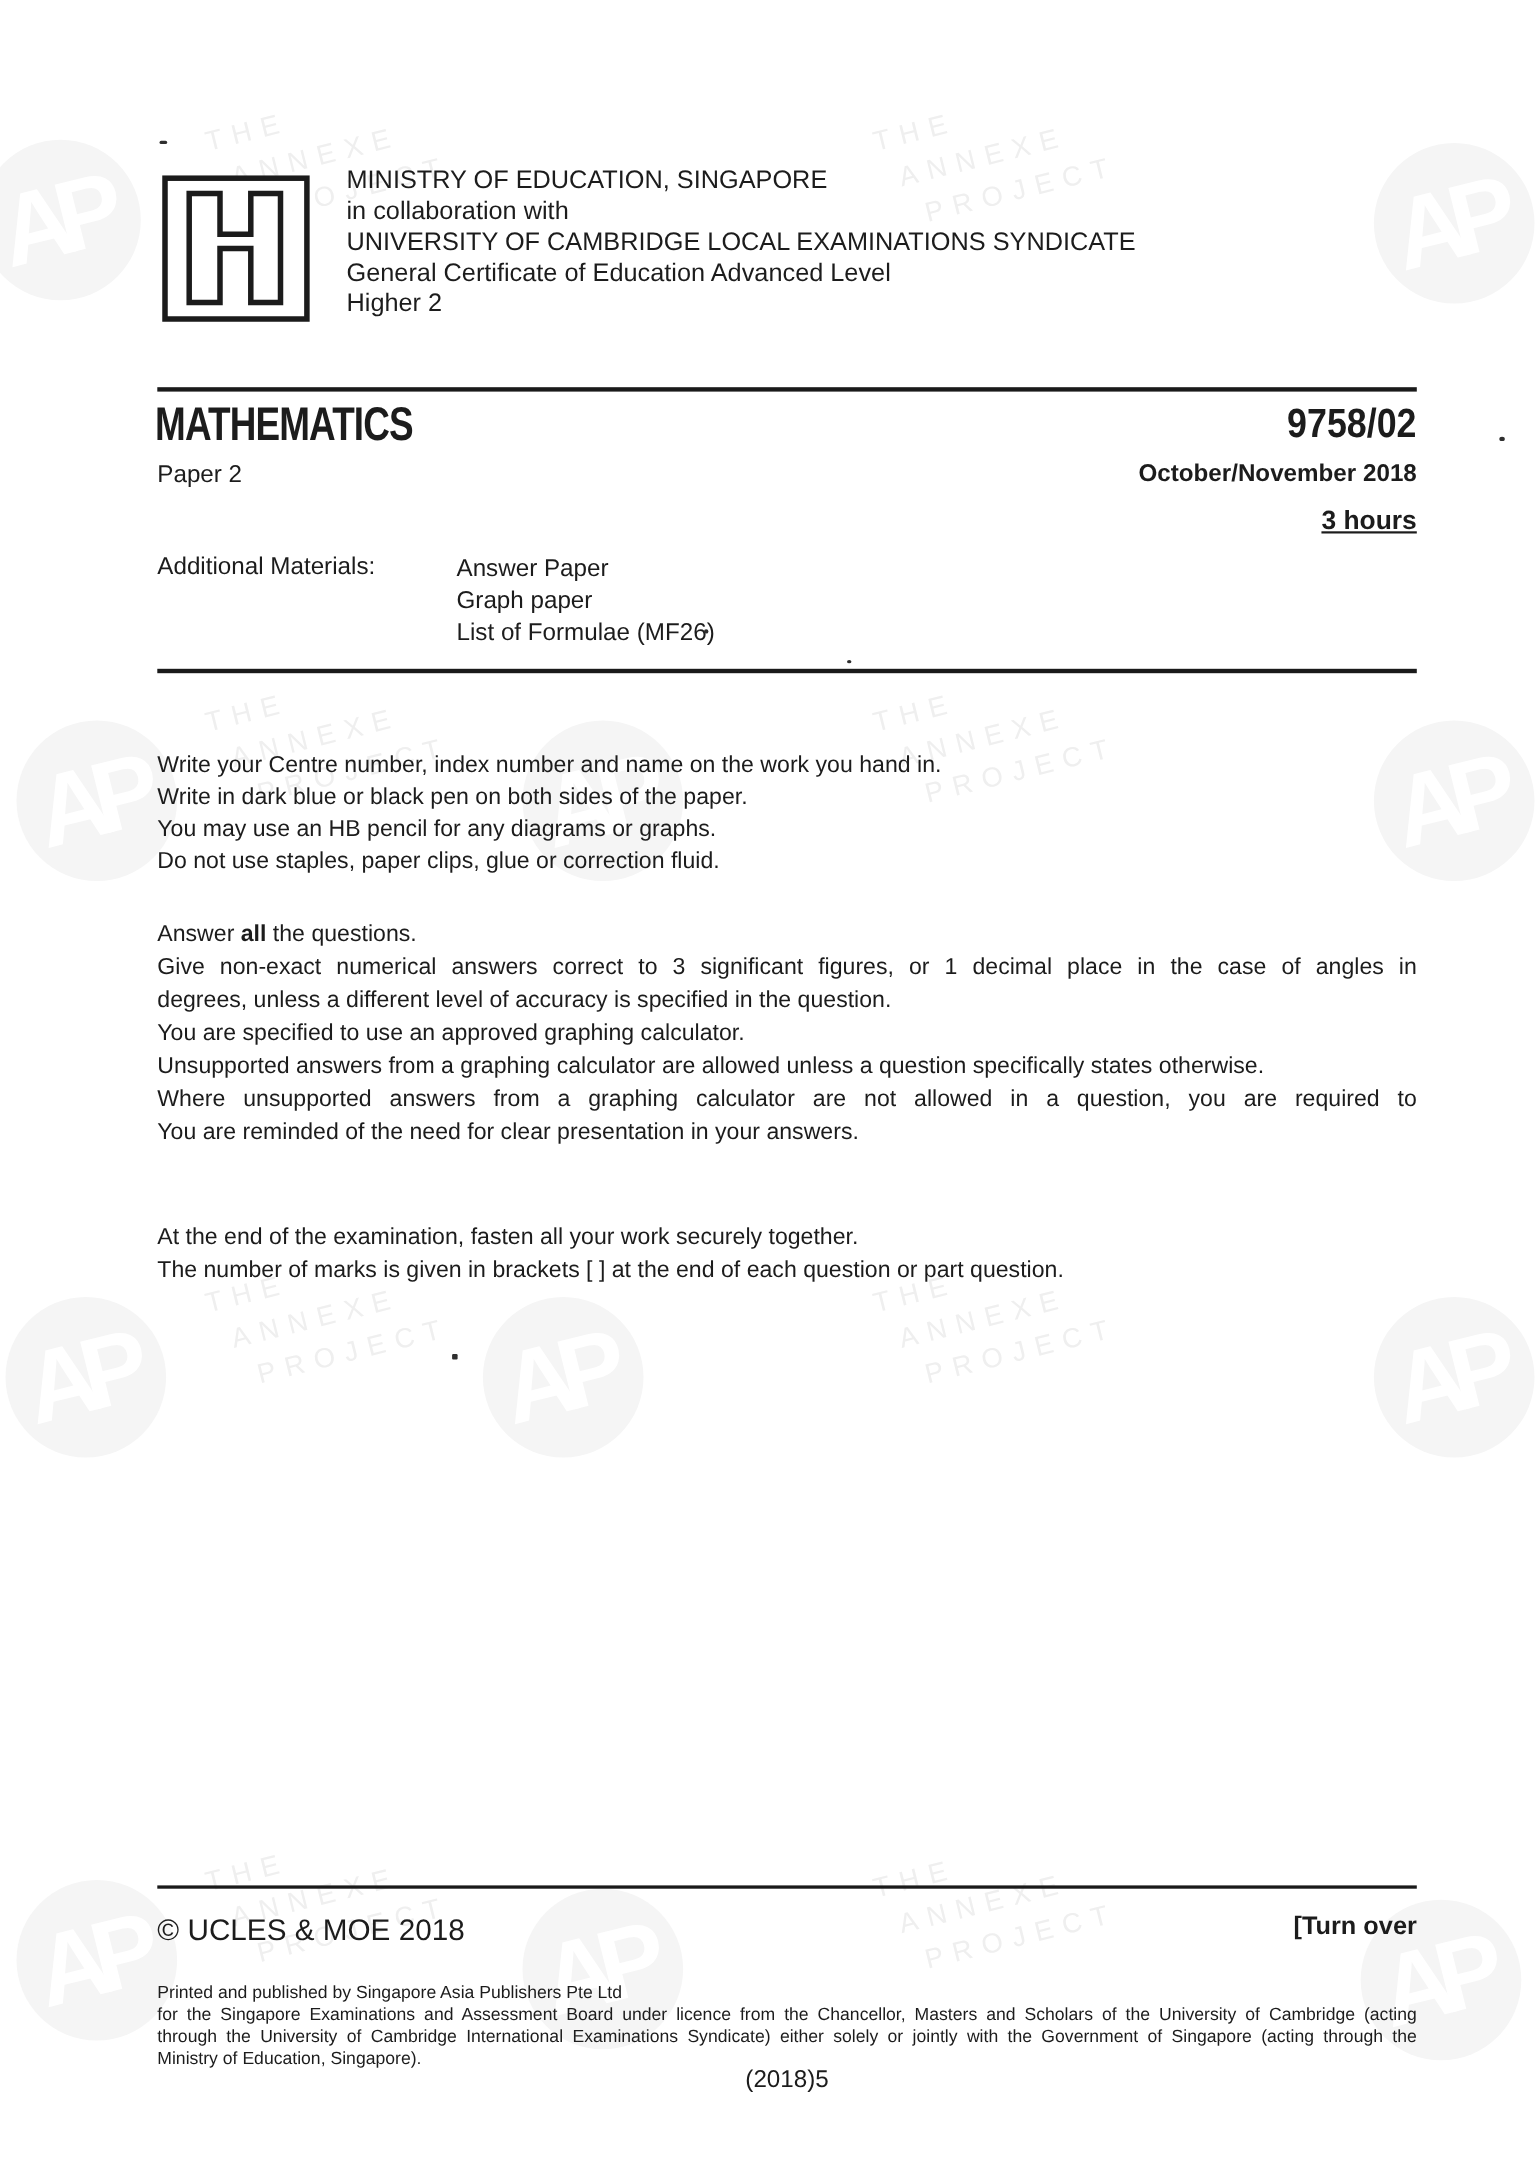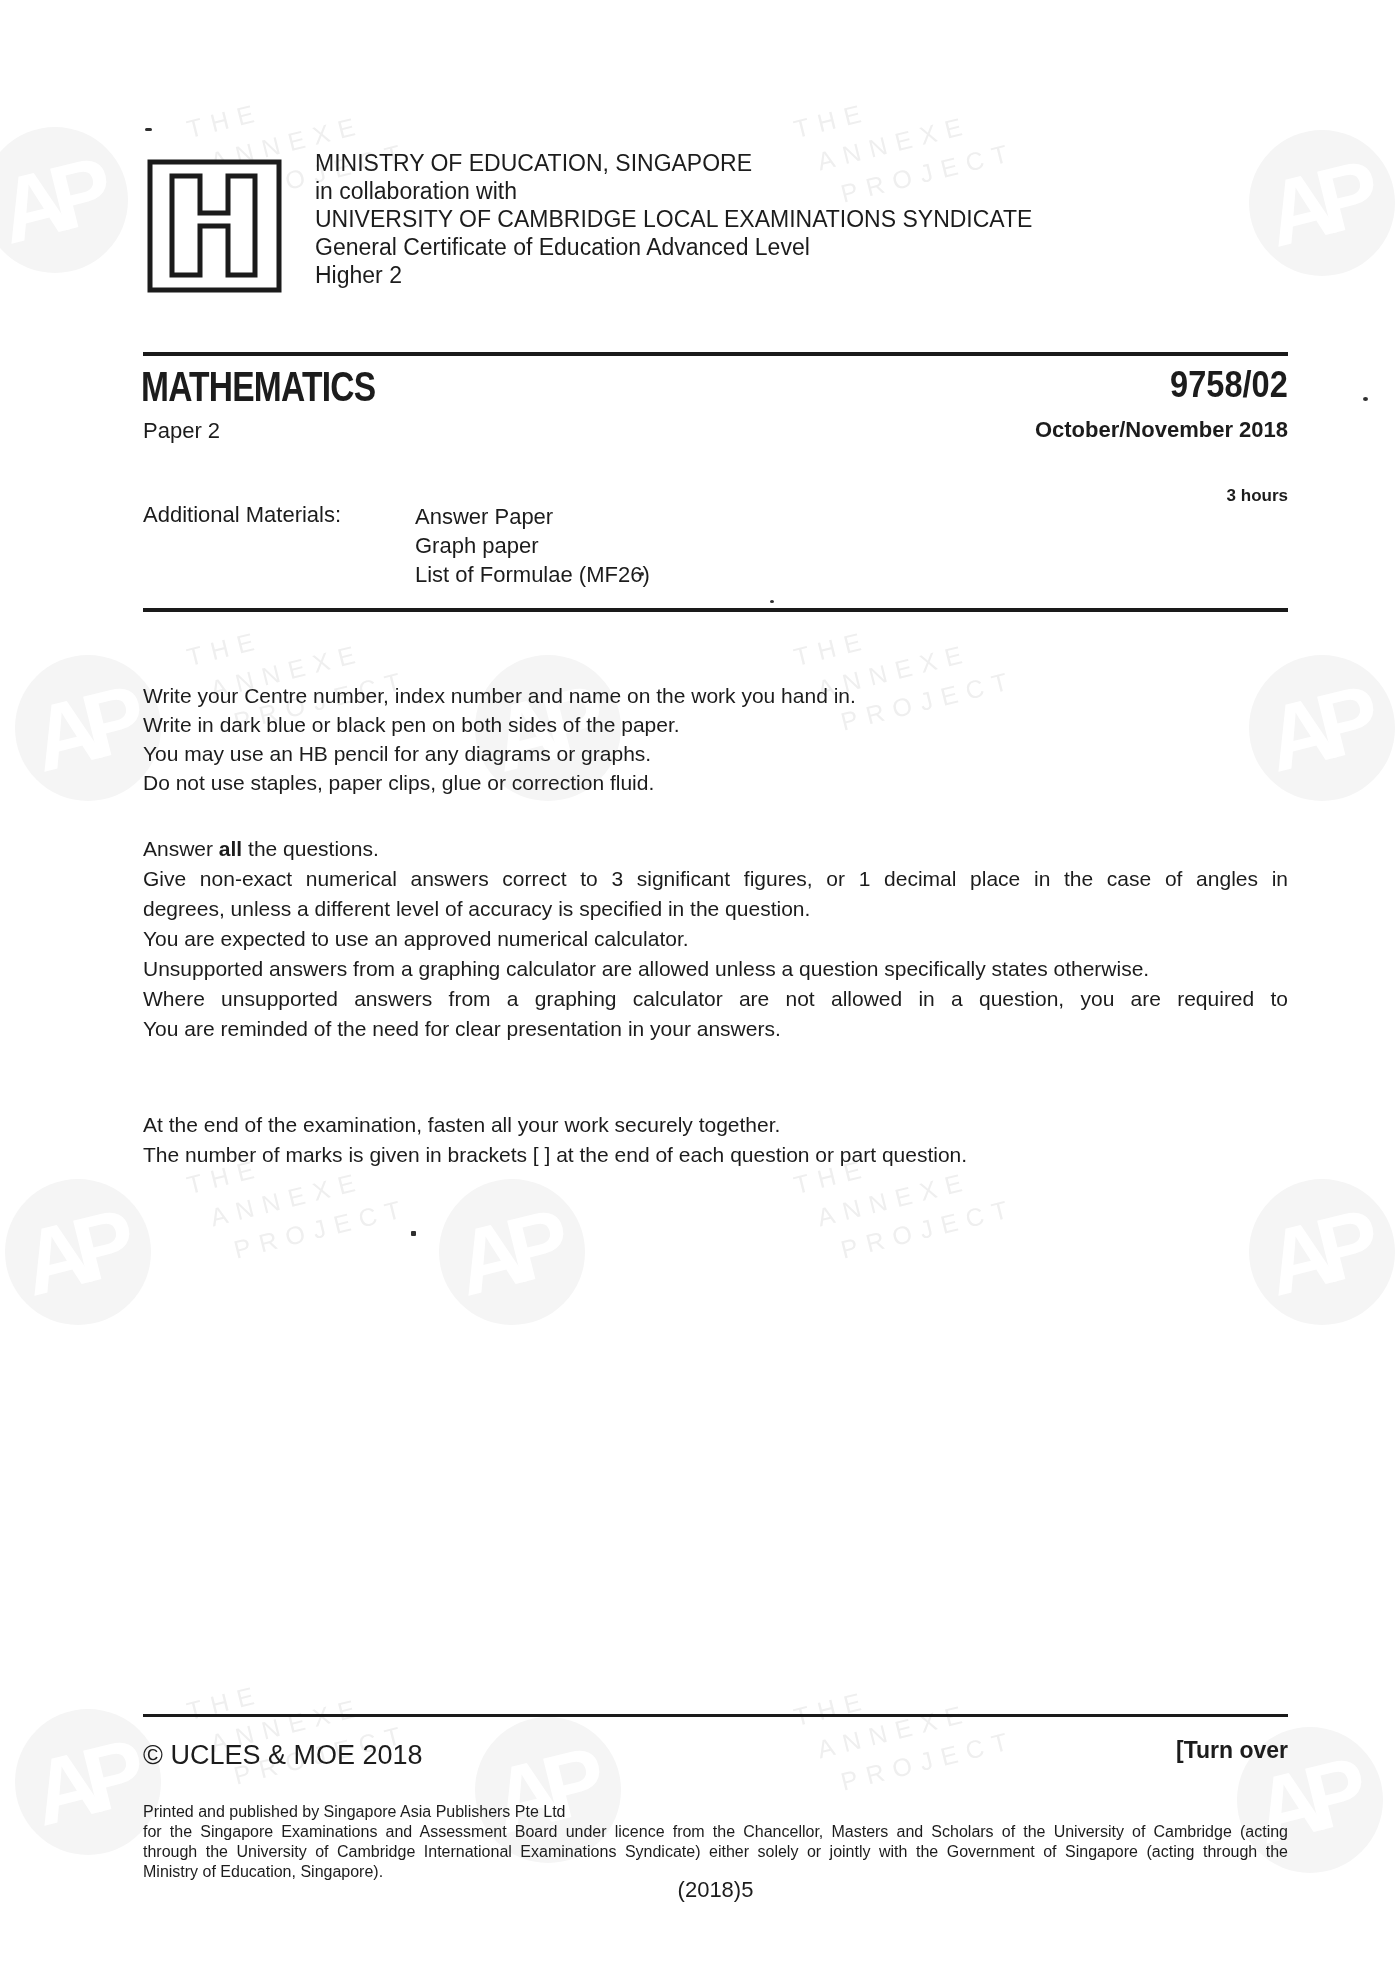--- a/index.html
+++ b/index.html
@@ -48,21 +48,21 @@
   .subject{
     left:141px;top:362px;font-size:43px;font-weight:bold;letter-spacing:-1px;
     transform:scaleX(0.78);transform-origin:left top;white-space:nowrap;
   }
   .paper-code{
     right:112px;top:364px;font-size:37px;font-weight:bold;
     transform:scaleX(0.88);transform-origin:right top;white-space:nowrap;
   }
   .paper-no{left:143px;top:418px;font-size:22px;}
   .session{right:112px;top:417px;font-size:22px;font-weight:bold;}
-  .duration{right:112px;top:486px;font-size:17px;font-weight:bold;}
+  .duration{right:112px;top:460px;font-size:24px;font-weight:bold;text-decoration:underline;}
 
   .addmat-label{left:143px;top:502px;font-size:22px;}
   .addmat-list{left:415px;top:502px;font-size:22px;line-height:29px;white-space:nowrap;}
 
   .read-heading{left:143px;top:627px;font-size:24px;font-weight:bold;letter-spacing:0.2px;white-space:nowrap;}
 
   .body-block{left:143px;width:1145px;font-size:21px;}
   .p1{top:681px;line-height:29px;}
   .p2{top:834px;line-height:30px;}
   .p3{top:1110px;line-height:30px;}
@@ -206,21 +206,21 @@
       <div>Write your Centre number, index number and name on the work you hand in.</div>
       <div>Write in dark blue or black pen on both sides of the paper.</div>
       <div>You may use an HB pencil for any diagrams or graphs.</div>
       <div>Do not use staples, paper clips, glue or correction fluid.</div>
     </div>
 
     <div class="abs body-block p2">
       <div><span>Answer </span><b>all</b><span> the questions.</span></div>
       <div class="just">Give non-exact numerical answers correct to 3 significant figures, or 1 decimal place in the case of angles in</div>
       <div>degrees, unless a different level of accuracy is specified in the question.</div>
-      <div>You are expected to use an approved numerical calculator.</div>
+      <div>You are specified to use an approved graphing calculator.</div>
       <div>Unsupported answers from a graphing calculator are allowed unless a question specifically states otherwise.</div>
       <div class="just">Where unsupported answers from a graphing calculator are not allowed in a question, you are required to</div>
       <div>You are reminded of the need for clear presentation in your answers.</div>
     </div>
 
     <div class="abs body-block p3">
       <div>At the end of the examination, fasten all your work securely together.</div>
       <div>The number of marks is given in brackets [ ] at the end of each question or part question.</div>
     </div>
 

